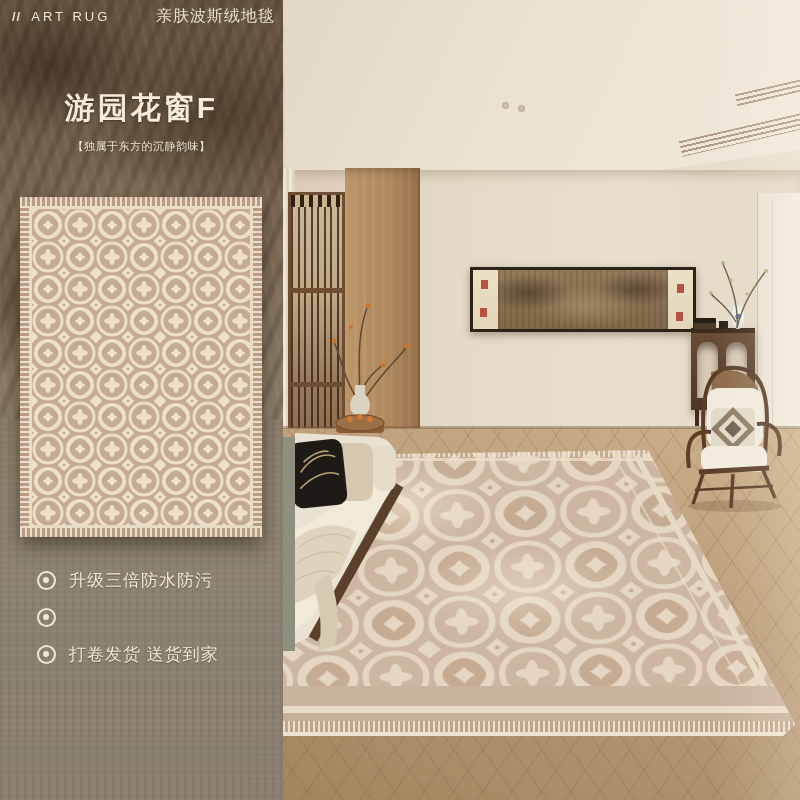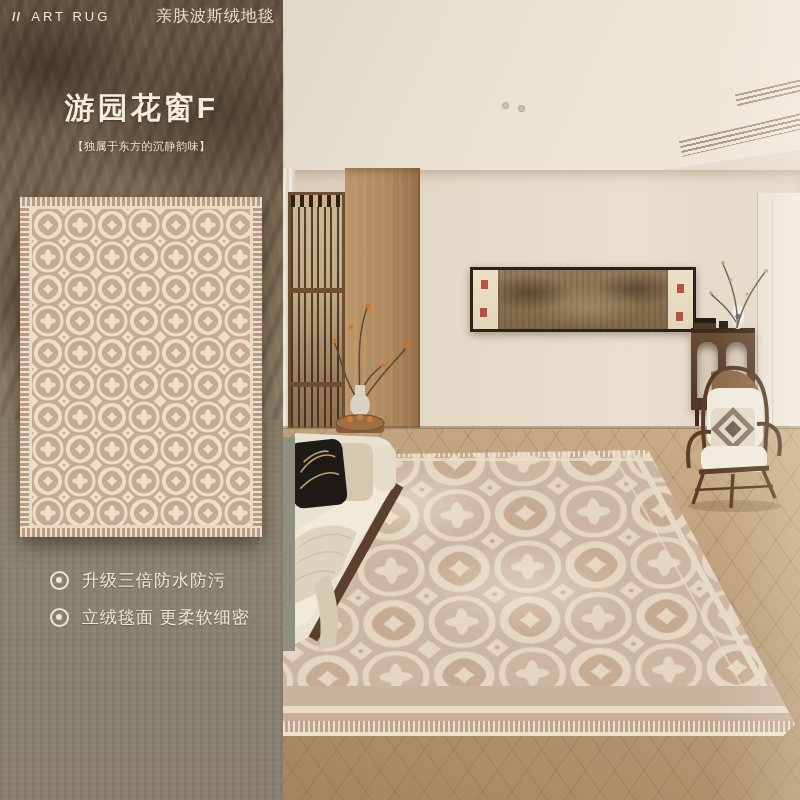--- a/index.html
+++ b/index.html
@@ -28,21 +28,21 @@
   .brand{font-size:13px;letter-spacing:3px;font-weight:500;}
   .tagline{font-size:16px;letter-spacing:1px;opacity:.95;}
   .hero-title{left:0;top:88px;width:283px;text-align:center;color:#f5ecdb;font-size:30px;font-weight:700;letter-spacing:3px;text-shadow:0 1px 2px rgba(30,18,8,.45);}
   .hero-sub{left:0;top:139px;width:283px;text-align:center;color:#f1e8d6;font-size:11px;letter-spacing:.5px;text-shadow:0 1px 2px rgba(30,18,8,.4);}
 
   
   .thumb{left:20px;top:197px;width:242px;height:340px;background:#c7aa94;box-shadow:0 8px 18px rgba(15,8,4,.45);}
   .fr{background:repeating-linear-gradient(90deg,#ecdfca 0 2px,rgba(183,152,128,.85) 2px 5px);}
   .frv{background:repeating-linear-gradient(0deg,#ecdfca 0 2px,rgba(183,152,128,.85) 2px 5px);}
   .thumb-field{left:9px;top:9px;width:224px;height:322px;border:3px solid #e9dcc6;box-sizing:border-box;}
-  .feature-list{left:13px;top:562px;width:333px;}
+  .feature-list{left:0;top:562px;width:333px;}
   .feature-row{display:flex;align-items:center;gap:13px;padding-left:37px;height:37px;}
   .bullet{width:15px;height:15px;border:2px solid #efe6d4;border-radius:50%;position:relative;flex:0 0 auto;}
   .bullet::after{content:"";position:absolute;left:3.5px;top:3.5px;width:6px;height:6px;border-radius:50%;background:#efe6d4;}
   .feature-label{color:#f0e7d5;font-size:17px;letter-spacing:1px;text-shadow:0 1px 1px rgba(30,18,8,.35);}
 
   
   .room{left:283px;top:0;width:517px;height:800px;overflow:hidden;background:#e8dfd0;}
   .ceiling{left:0;top:0;width:517px;height:172px;background:linear-gradient(115deg,#e2d8c7 0%,#ebe2d3 45%,#f0e8da 100%);}
   .ceil-cove{left:380px;top:150px;width:137px;height:62px;background:linear-gradient(180deg,#e9e0d0,#ded3c0);clip-path:polygon(0 32%,100% 0,100% 100%,0 100%);}
   .vent{background:repeating-linear-gradient(180deg,rgba(122,92,64,.55) 0 2px,transparent 2px 5px);}
@@ -401,18 +401,21 @@
       </div>
     </div>
 
     <div class="abs feature-list">
       <div class="feature-row">
         <span class="bullet"></span>
         <span class="feature-label">升级三倍防水防污</span>
       </div>
       <div class="feature-row">
         <span class="bullet"></span>
-        <span class="feature-label">立绒毯面 更柔软细密</span>
+      </div>
+      <div class="feature-row">
+        <span class="bullet"></span>
+        <span class="feature-label">打卷发货 送货到家</span>
       </div>
     </div>
   </div>
 
 </div>
 
 </body></html>

